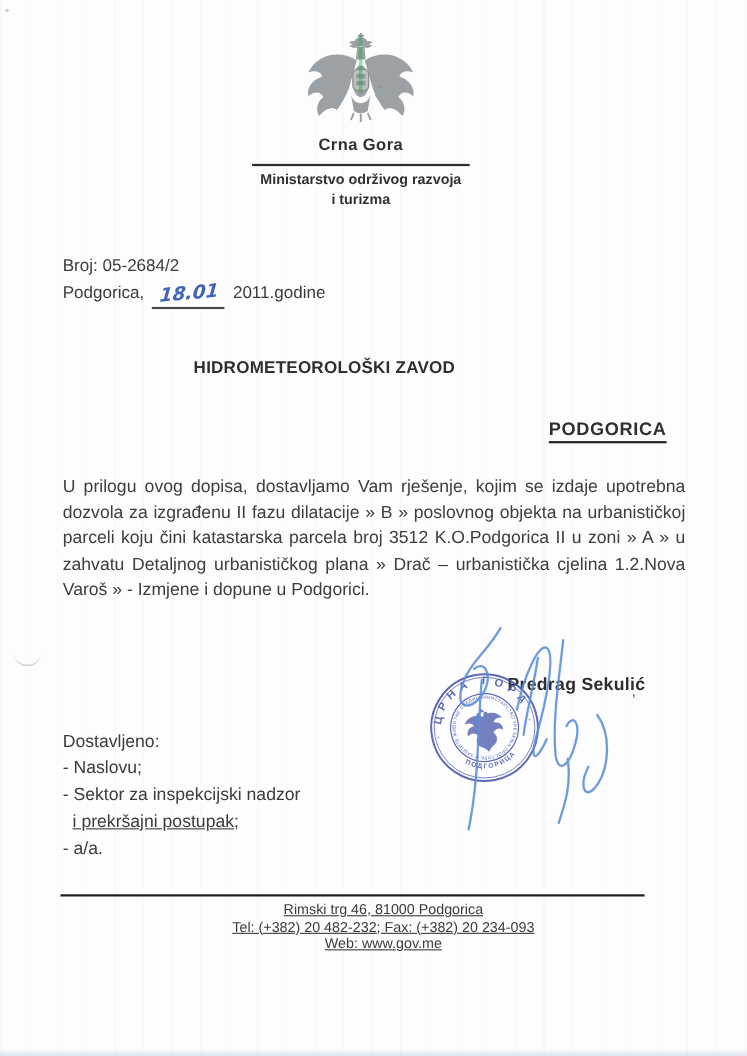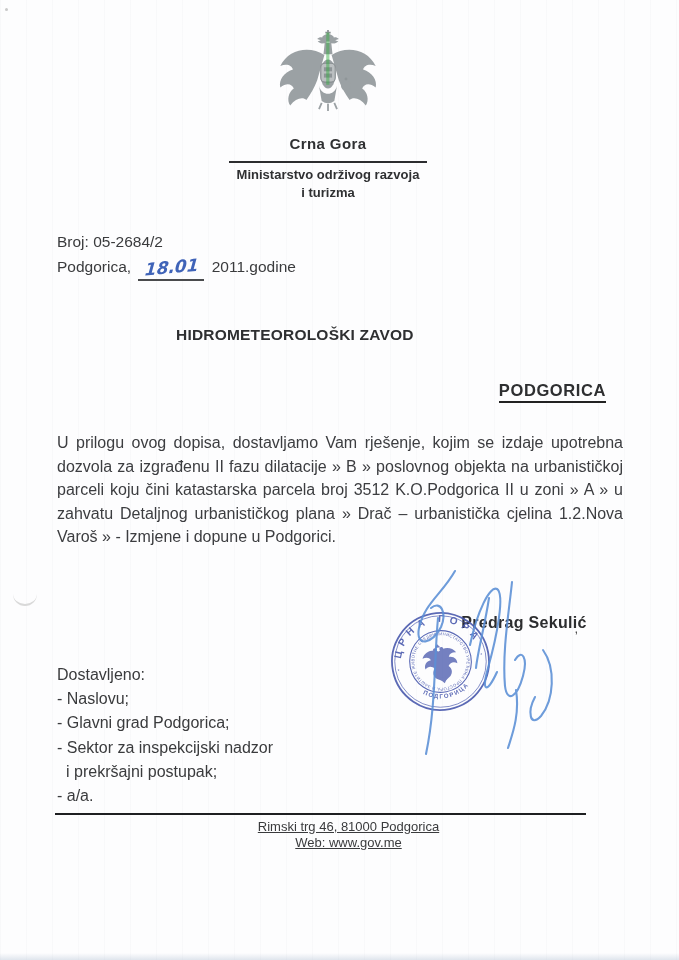--- a/index.html
+++ b/index.html
@@ -9,21 +9,21 @@
       repeating-linear-gradient(90deg, rgba(120,130,140,0.035) 0 1px, rgba(0,0,0,0) 1px 26px),
       #fdfdfe;
     font-family:"Liberation Sans","DejaVu Sans",sans-serif;
     color:#38393b;overflow:hidden;
   }
   .bottom-tint{position:absolute;left:0;right:0;bottom:0;height:7px;
     background:linear-gradient(rgba(175,190,210,0),rgba(175,190,210,0.38));}
   
   .letterhead{position:absolute;top:28px;left:228px;width:200px;text-align:center;}
   .letterhead svg{display:block;margin:0 auto;}
-  .country{margin-top:15px;font-weight:bold;font-size:15px;letter-spacing:.4px;color:#2f3032;}
+  .country{margin-top:3px;font-weight:bold;font-size:15px;letter-spacing:.4px;color:#2f3032;}
   .lh-divider{width:198px;border:none;border-top:2px solid #2c2d2f;margin:9px auto 3px auto;}
   .ministry{font-weight:bold;font-size:13px;line-height:18px;color:#2f3032;}
   
   .refblock{position:absolute;left:57px;top:229px;font-size:15.5px;line-height:25px;color:#3a3b3d;}
   .date-slot{display:inline-block;width:66px;border-bottom:2px solid #4a4b4d;text-align:center;
     vertical-align:baseline;margin:0 3px;}
   .date-hand{display:inline-block;color:#3f63b8;font-size:17px;font-style:italic;font-weight:bold;
     font-family:"DejaVu Sans","Liberation Sans",sans-serif;
     transform:rotate(-5deg) skewX(-10deg);position:relative;top:1px;}
   
@@ -38,21 +38,21 @@
   .minister{position:absolute;left:440px;top:598px;width:168px;text-align:center;}
   .minister-title{font-weight:bold;font-size:16px;letter-spacing:5px;color:#2c2d2f;}
   .minister-mark{position:absolute;right:30px;top:23px;font-size:13px;color:#444;}
   .minister-name{margin-top:16px;font-weight:bold;font-size:16px;letter-spacing:.3px;color:#2c2d2f;}
   
   .stamp{position:absolute;left:390px;top:611px;width:101px;height:101px;
     transform:rotate(-11deg);opacity:.88;}
   .signature{position:absolute;left:398px;top:556px;width:190px;height:204px;pointer-events:none;}
   
   .distribution{position:absolute;left:57px;top:663px;font-size:16px;line-height:24.2px;color:#3a3b3d;}
-  .distribution .indent{padding-left:9px;}
+  .distribution .indent{padding-left:9px;text-decoration:underline;}
   
   .footer-line{position:absolute;left:55px;top:813px;width:531px;border:none;
     border-top:2.5px solid #1e1f21;margin:0;}
   .footer-text{position:absolute;left:0;right:0;top:819px;text-align:center;font-size:13px;
     line-height:15.5px;color:#3a3b3d;padding-left:18px;text-decoration:underline;}
   
   .artifact-curve{position:absolute;left:13px;top:591px;width:24px;height:13px;
     border-bottom:2.5px solid #d9d9d9;border-radius:0 0 14px 14px;}
   .artifact-dot{position:absolute;left:5px;top:8px;width:3px;height:3px;border-radius:50%;
     background:#c9c9c9;}
@@ -162,26 +162,26 @@
       <path d="M 114 26 C 111 56 104 96 107 130 C 109 147 119 142 125 120 C 130 102 124 92 117 104"></path>
       <path d="M 91 42 C 87 69 80 94 78 112"></path>
       <path d="M 145 94 C 158 112 156 144 143 160 C 132 172 129 156 137 141"></path>
       <path d="M 118 134 C 122 159 114 179 110 192"></path>
     </g>
   </svg>
 
   <div class="distribution">
     <div>Dostavljeno:</div>
     <div>- Naslovu;</div>
-    <div>- Glavni grad Podgorica;</div>
     <div>- Sektor za inspekcijski nadzor</div>
     <div class="indent">i prekršajni postupak;</div>
     <div>- a/a.</div>
   </div>
 
   <hr class="footer-line">
   <div class="footer-text">
     <div>Rimski trg 46, 81000 Podgorica</div>
+    <div>Tel:  (+382) 20 482-232; Fax:  (+382) 20 234-093</div>
     <div>Web: www.gov.me</div>
   </div>
 
   <div class="bottom-tint"></div>
 </div>
 
 </body></html>

